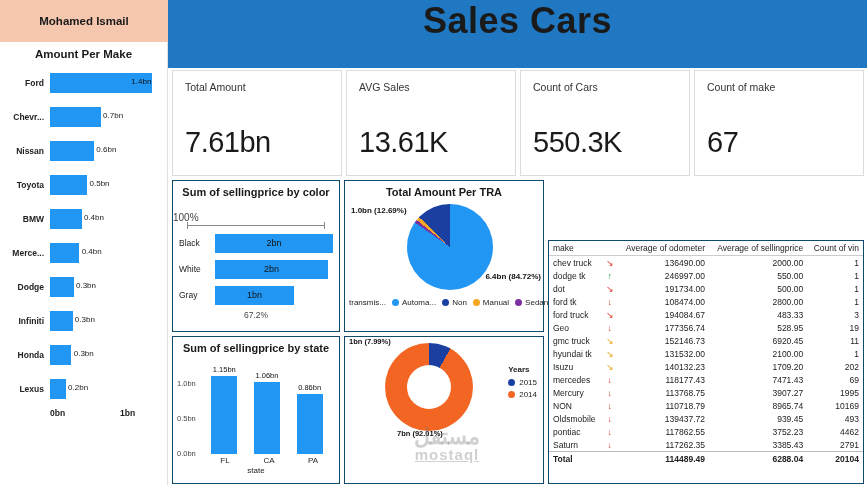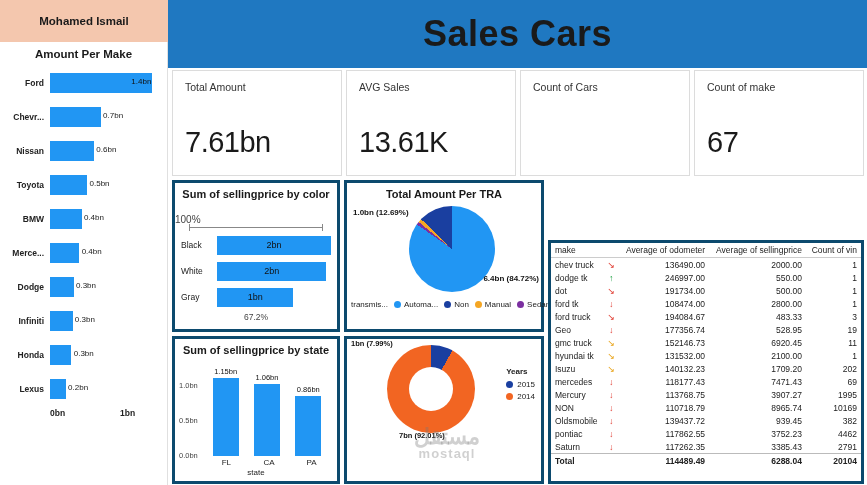--- a/index.html
+++ b/index.html
@@ -15,21 +15,21 @@
 
   
   .user-box {
     position:absolute; left:0; top:0; width:168px; height:42px;
     background:#f4c7ae; color:#1a1a1a;
     display:flex; flex-direction:column; align-items:center; justify-content:center;
     font-weight:bold; font-size:11.5px; line-height:14px; text-align:center;
   }
   .title-bar {
     position:absolute; left:168px; top:0; width:699px; height:68px;
-    background:#1f78c1; display:flex; align-items:center; justify-content:center;
+    background:#1f78c1; display:flex; align-items:flex-start; justify-content:center;
   }
   .title-bar .title {
     color:#1a1a1a; font-size:36px; font-weight:bold; letter-spacing:0.5px;
   }
 
   
   .left-panel {
     position:absolute; left:0; top:42px; width:168px; height:443px;
     background:#ffffff; border-right:1px solid #e0e0e0;
   }
@@ -69,21 +69,21 @@
     padding:10px 10px 6px 12px; display:flex; flex-direction:column;
   }
   .kpi .kpi-label { font-size:10.5px; color:#333; }
   .kpi .kpi-value {
     margin-top:auto; font-size:29px; color:#1a1a1a; letter-spacing:-0.5px;
     line-height:1.0; padding-bottom:12px;
   }
 
   
   .card {
-    position:absolute; border:3px solid #0c4a6e; background:#fff;
+    position:absolute; border:1px solid #0c4a6e; background:#fff;
   }
   .card-title {
     text-align:center; font-size:11px; font-weight:bold; color:#1a1a1a;
     padding:5px 0 2px 0;
   }
 
   
   #color-card { left:172px; top:180px; width:168px; height:152px; }
   .pct-top { text-align:left; font-size:10px; color:#444; margin-top:12px; }
   .pct-bottom { text-align:center; font-size:8.5px; color:#444; margin-top:2px; }
@@ -167,21 +167,21 @@
   .arr-down { color:#e03a2f; }
   .arr-up { color:#1a9e3f; }
   .arr-flat { color:#e8a317; }
 
   
   .watermark {
     position:absolute; left:352px; top:424px; width:190px; text-align:center;
     color:rgba(120,120,120,0.35); font-size:22px; font-weight:bold; pointer-events:none;
     letter-spacing:1px;
   }
-  .watermark .sub { font-size:13px; display:block; margin-top:-4px; }
+  .watermark .sub { font-size:15px; display:block; margin-top:-4px;text-decoration:underline; }
 </style>
 </head>
 <body>
 
 <div class="root">
 
   <div class="user-box">
     <span>Mohamed Ismail</span>
   </div>
   <div class="title-bar">
@@ -286,20 +286,21 @@
     <div class="kpi">
       <div class="kpi-label">Total Amount</div>
       <div class="kpi-value">7.61bn</div>
     </div>
     <div class="kpi">
       <div class="kpi-label">AVG Sales</div>
       <div class="kpi-value">13.61K</div>
     </div>
     <div class="kpi">
       <div class="kpi-label">Count of Cars</div>
+      <div class="kpi-value">550.3K</div>
     </div>
     <div class="kpi">
       <div class="kpi-label">Count of make</div>
       <div class="kpi-value">67</div>
     </div>
   </div>
 
   <div class="card" id="color-card">
     <div class="card-title">Sum of sellingprice by color</div>
     <div class="pct-top">100%</div>
@@ -498,21 +499,21 @@
           <td class="arrow arr-down">↓</td>
           <td class="num">110718.79</td>
           <td class="num">8965.74</td>
           <td class="num">10169</td>
         </tr>
         <tr>
           <td>Oldsmobile</td>
           <td class="arrow arr-down">↓</td>
           <td class="num">139437.72</td>
           <td class="num">939.45</td>
-          <td class="num">382</td>
+          <td class="num">493</td>
         </tr>
         <tr>
           <td>pontiac</td>
           <td class="arrow arr-down">↓</td>
           <td class="num">117862.55</td>
           <td class="num">3752.23</td>
           <td class="num">4462</td>
         </tr>
         <tr>
           <td>Saturn</td>

